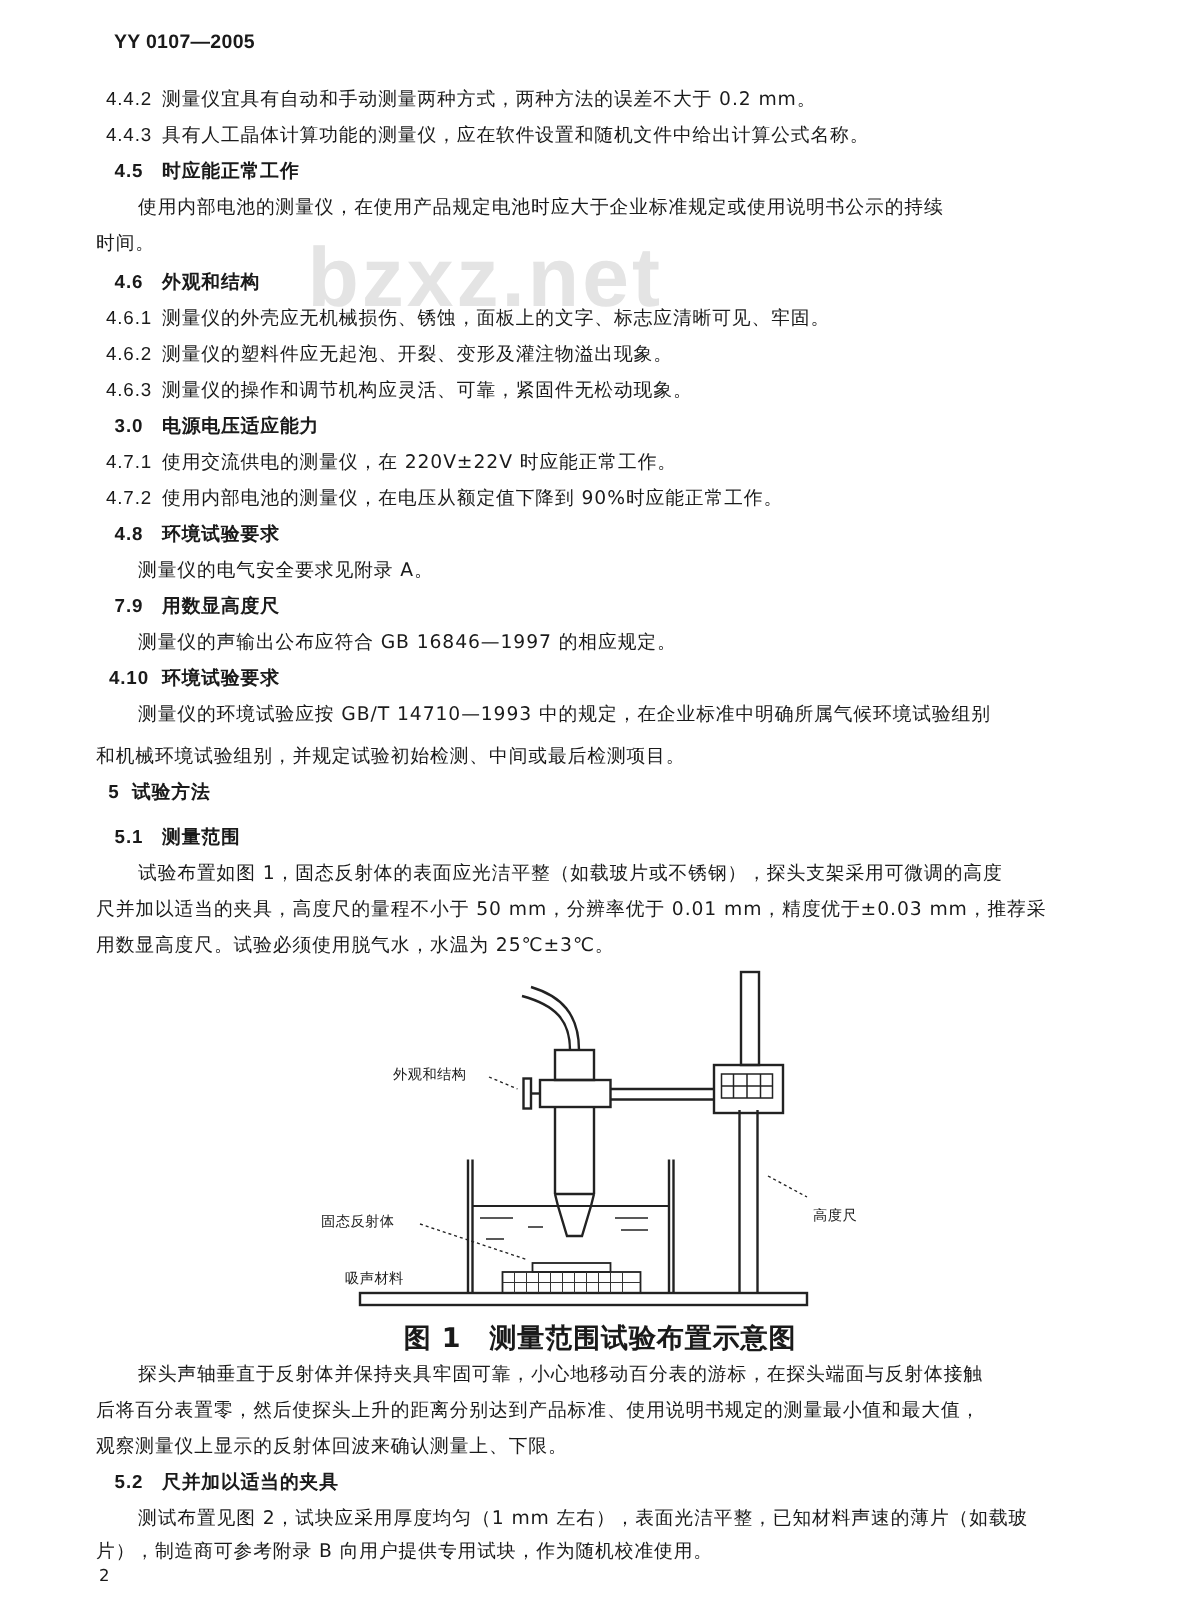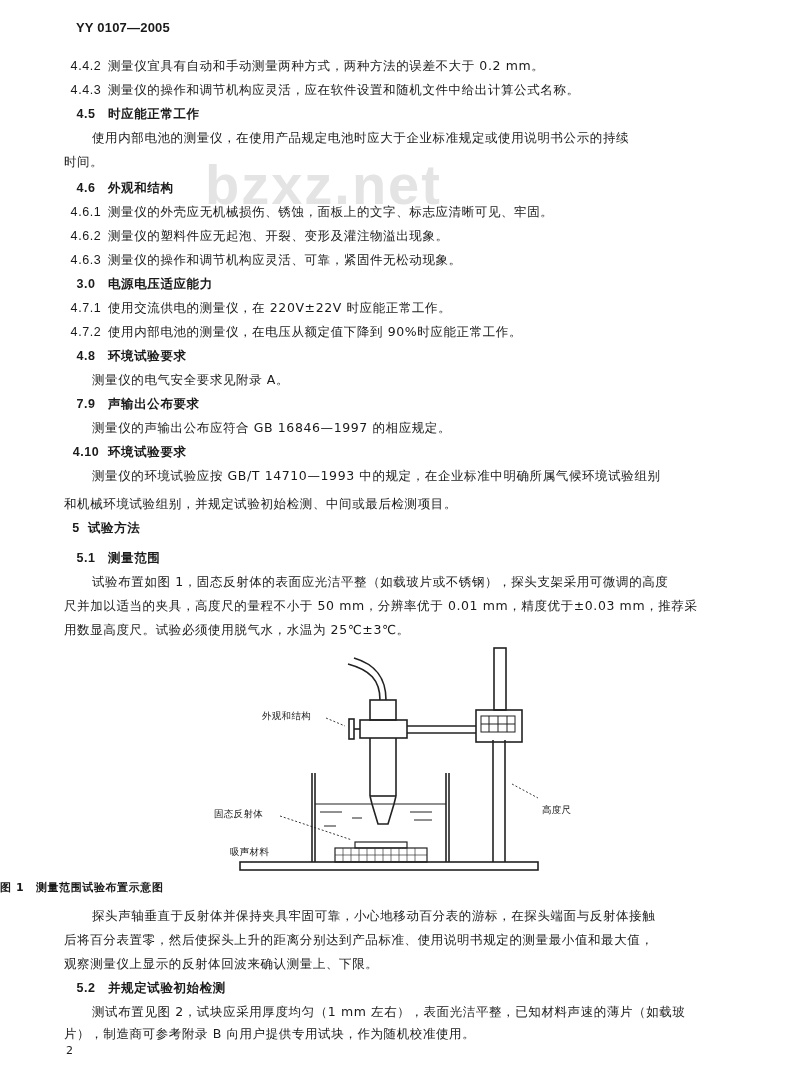--- a/index.html
+++ b/index.html
@@ -27,49 +27,49 @@
       font-family: "Liberation Sans", sans-serif; font-weight: bold;
       font-size: 56px; line-height: 84px; color: #e4e4e4; letter-spacing: 2px;
       z-index: 0;
     }
     .content { position: relative; z-index: 1; }
     .figure { position: absolute; left: 220px; top: 640px; width: 360px; height: 240px; }
     .fig-label {
       position: absolute; font-size: 9.5px; white-space: nowrap; letter-spacing: 0.3px;
     }
     .caption {
-      position: absolute; left: 0; width: 800px; top: 880px; 
-      font-size: 11px; font-weight: bold; letter-spacing: 0.6px;
+      position: absolute; left: 0; width: 800px; top: 880px; text-align: center;
+      font-size: 18px; font-weight: bold; letter-spacing: 0.6px;
     }
     .page-num { position: absolute; left: 66px; top: 1044px; font-size: 11px; }
   </style>
 </head>
 <body>
 
 <div class="page">
   <div class="watermark">bzxz.net</div>
 
   <div class="content">
     <div class="header">YY 0107—2005</div>
 
     <div class="line" style="top:58px"><span class="num">4.4.2</span><span>测量仪宜具有自动和手动测量两种方式，两种方法的误差不大于 0.2 mm。</span></div>
-    <div class="line" style="top:82px"><span class="num">4.4.3</span><span>测量仪的操作和调节机构应灵活，应在软件设置和随机文件中给出计算公式名称。</span></div>
+    <div class="line" style="top:82px"><span class="num">4.4.3</span><span>具有人工晶体计算功能的测量仪，应在软件设置和随机文件中给出计算公式名称。</span></div>
     <div class="line h" style="top:106px"><span class="num">4.5</span><span>时应能正常工作</span></div>
     <div class="line indent" style="top:130px">使用内部电池的测量仪，在使用产品规定电池时应大于企业标准规定或使用说明书公示的持续</div>
     <div class="line" style="top:154px">时间。</div>
     <div class="line h" style="top:180px"><span class="num">4.6</span><span>外观和结构</span></div>
     <div class="line" style="top:204px"><span class="num">4.6.1</span><span>测量仪的外壳应无机械损伤、锈蚀，面板上的文字、标志应清晰可见、牢固。</span></div>
     <div class="line" style="top:228px"><span class="num">4.6.2</span><span>测量仪的塑料件应无起泡、开裂、变形及灌注物溢出现象。</span></div>
     <div class="line" style="top:252px"><span class="num">4.6.3</span><span>测量仪的操作和调节机构应灵活、可靠，紧固件无松动现象。</span></div>
     <div class="line h" style="top:276px"><span class="num">3.0</span><span>电源电压适应能力</span></div>
     <div class="line" style="top:300px"><span class="num">4.7.1</span><span>使用交流供电的测量仪，在 220V±22V 时应能正常工作。</span></div>
     <div class="line" style="top:324px"><span class="num">4.7.2</span><span>使用内部电池的测量仪，在电压从额定值下降到 90%时应能正常工作。</span></div>
     <div class="line h" style="top:348px"><span class="num">4.8</span><span>环境试验要求</span></div>
     <div class="line indent" style="top:372px">测量仪的电气安全要求见附录 A。</div>
-    <div class="line h" style="top:396px"><span class="num">7.9</span><span>声输出公布要求</span></div>
+    <div class="line h" style="top:396px"><span class="num">7.9</span><span>用数显高度尺</span></div>
     <div class="line indent" style="top:420px">测量仪的声输出公布应符合 GB 16846—1997 的相应规定。</div>
     <div class="line h" style="top:444px"><span class="num">4.10</span><span>环境试验要求</span></div>
     <div class="line indent" style="top:468px">测量仪的环境试验应按 GB/T 14710—1993 中的规定，在企业标准中明确所属气候环境试验组别</div>
     <div class="line" style="top:496px">和机械环境试验组别，并规定试验初始检测、中间或最后检测项目。</div>
     <div class="line h" style="top:520px"><span class="num" style="min-width:24px">5</span><span>试验方法</span></div>
     <div class="line h" style="top:550px"><span class="num">5.1</span><span>测量范围</span></div>
     <div class="line indent" style="top:574px">试验布置如图 1，固态反射体的表面应光洁平整（如载玻片或不锈钢），探头支架采用可微调的高度</div>
     <div class="line" style="top:598px">尺并加以适当的夹具，高度尺的量程不小于 50 mm，分辨率优于 0.01 mm，精度优于±0.03 mm，推荐采</div>
     <div class="line" style="top:622px">用数显高度尺。试验必须使用脱气水，水温为 25℃±3℃。</div>
 
@@ -145,19 +145,19 @@
       <div class="fig-label" style="left:42px;top:70px">外观和结构</div>
       <div class="fig-label" style="left:-6px;top:168px">固态反射体</div>
       <div class="fig-label" style="left:10px;top:206px">吸声材料</div>
       <div class="fig-label" style="left:322px;top:164px">高度尺</div>
     </div>
     <div class="caption">图 1　测量范围试验布置示意图</div>
 
     <div class="line indent" style="top:908px">探头声轴垂直于反射体并保持夹具牢固可靠，小心地移动百分表的游标，在探头端面与反射体接触</div>
     <div class="line" style="top:932px">后将百分表置零，然后使探头上升的距离分别达到产品标准、使用说明书规定的测量最小值和最大值，</div>
     <div class="line" style="top:956px">观察测量仪上显示的反射体回波来确认测量上、下限。</div>
-    <div class="line h" style="top:980px"><span class="num">5.2</span><span>并规定试验初始检测</span></div>
+    <div class="line h" style="top:980px"><span class="num">5.2</span><span>尺并加以适当的夹具</span></div>
     <div class="line indent" style="top:1004px">测试布置见图 2，试块应采用厚度均匀（1 mm 左右），表面光洁平整，已知材料声速的薄片（如载玻</div>
     <div class="line" style="top:1026px">片），制造商可参考附录 B 向用户提供专用试块，作为随机校准使用。</div>
 
     <div class="page-num">2</div>
   </div>
 </div>
 
 </body></html>

